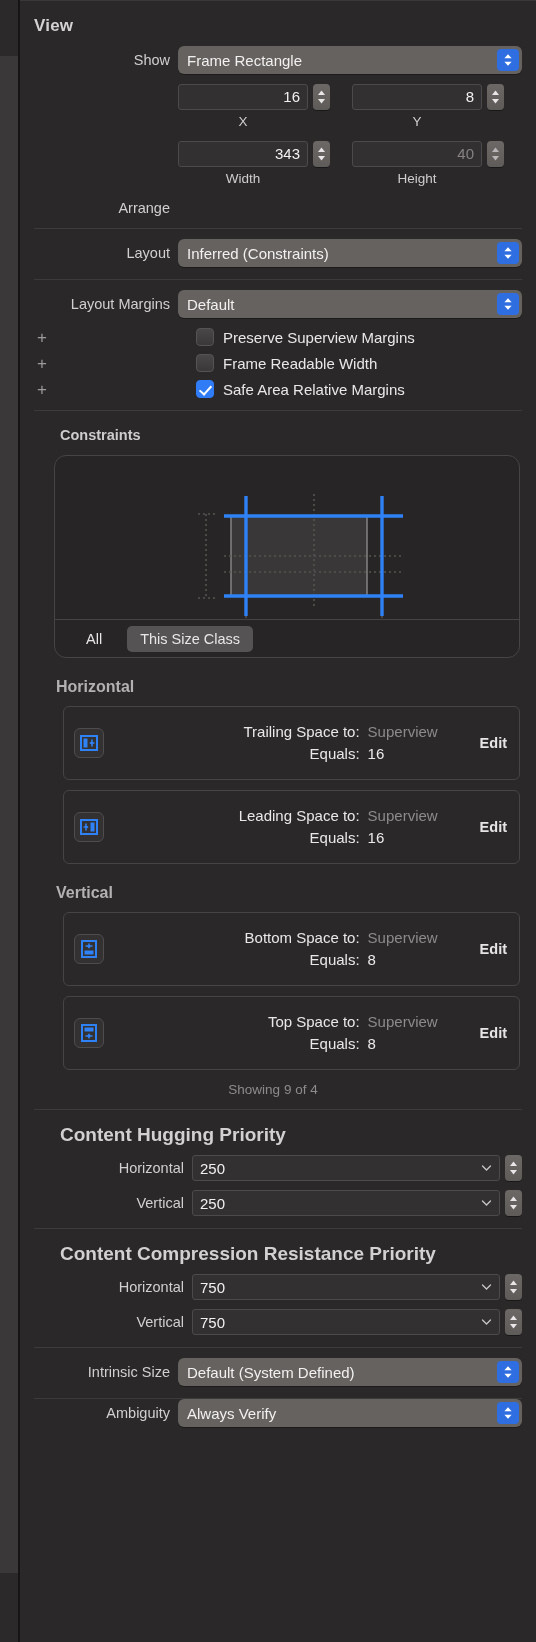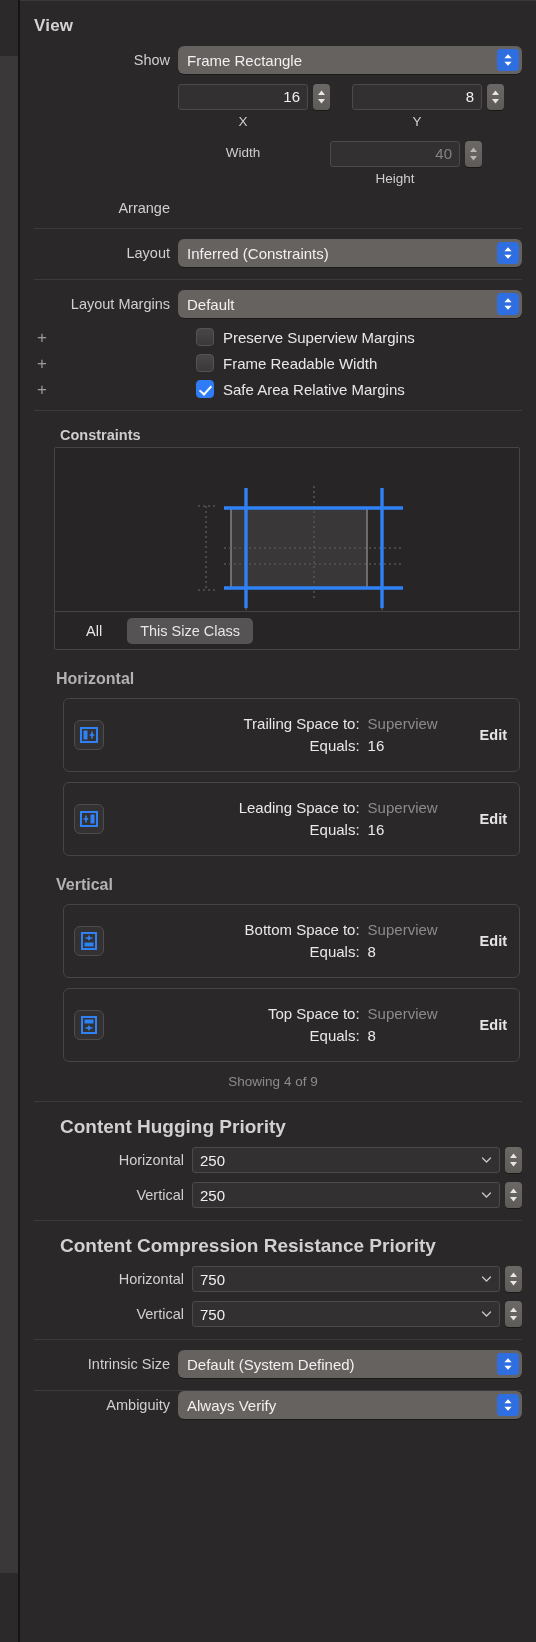--- a/index.html
+++ b/index.html
@@ -215,23 +215,23 @@
 
   
   .sect-title {
     font-size: 14.5px;
     font-weight: bold;
     color: #cfcccd;
     padding-left: 40px;
     margin-top: 16px;
   }
   .constraints-box {
-    margin: 4px 16px 0 34px;
+    margin: 12px 16px 0 34px;
     border: 1px solid #474445;
-    border-radius: 2px;
+    border-radius: 12px;
     background: #282527;
   }
   .constraints-canvas {
     height: 163px;
     position: relative;
     overflow: hidden;
   }
   .seg-bar {
     border-top: 1px solid #474445;
     height: 38px;
@@ -402,20 +402,29 @@
               <path d="M5.5 16.5 L2 12 H9 Z" fill="#e8e6e7"></path>
             </svg>
           </div>
         </div>
         <div class="caption">Y</div>
       </div>
     </div>
 
     <div class="numgrid" style="margin-top:12px;">
       <div class="numcell left">
+        <div class="numrow">
+          <div class="numfield">343</div>
+          <div class="stepper">
+            <svg width="11" height="20" viewBox="0 0 11 20">
+              <path d="M5.5 3.5 L9 8 H2 Z" fill="#e8e6e7"></path>
+              <path d="M5.5 16.5 L2 12 H9 Z" fill="#e8e6e7"></path>
+            </svg>
+          </div>
+        </div>
         <div class="caption">Width</div>
       </div>
       <div class="gap"></div>
       <div class="numcell">
         <div class="numrow">
           <div class="numfield dim">40</div>
           <div class="stepper">
             <svg width="11" height="20" viewBox="0 0 11 20">
               <path d="M5.5 3.5 L9 8 H2 Z" fill="#b9b6b7"></path>
               <path d="M5.5 16.5 L2 12 H9 Z" fill="#b9b6b7"></path>
@@ -601,21 +610,21 @@
           <span class="cst-val">Superview</span>
         </div>
         <div class="cst-line">
           <span class="cst-key">Equals:</span>
           <span class="cst-val num">8</span>
         </div>
       </div>
       <div class="cst-edit">Edit</div>
     </div>
 
-    <div class="showing">Showing 4 of 9</div>
+    <div class="showing">Showing 9 of 4</div>
 
     <hr class="sep">
 
     <div class="prio-title">Content Hugging Priority</div>
 
     <div class="prio-row">
       <div class="prio-lbl">Horizontal</div>
       <div class="combo">
         <span>250</span>
         <span class="mini-chev">

